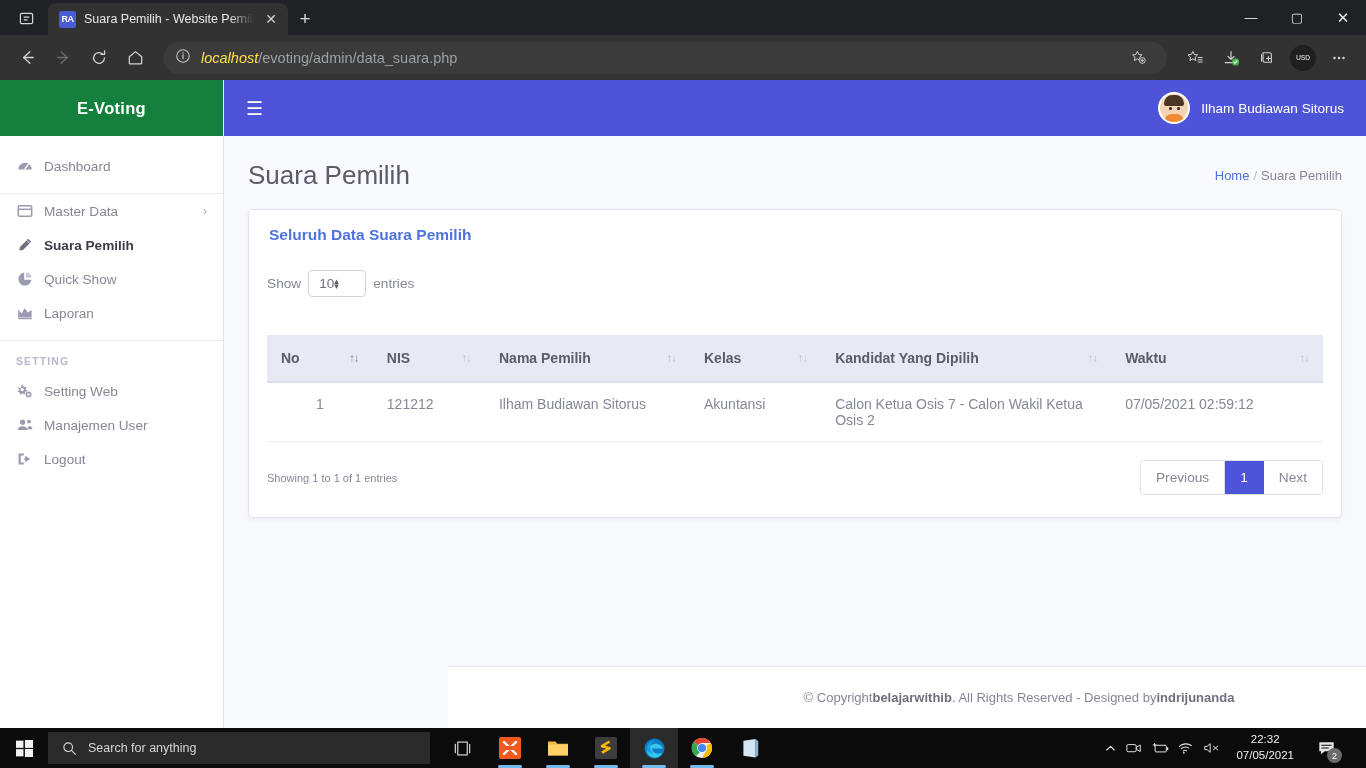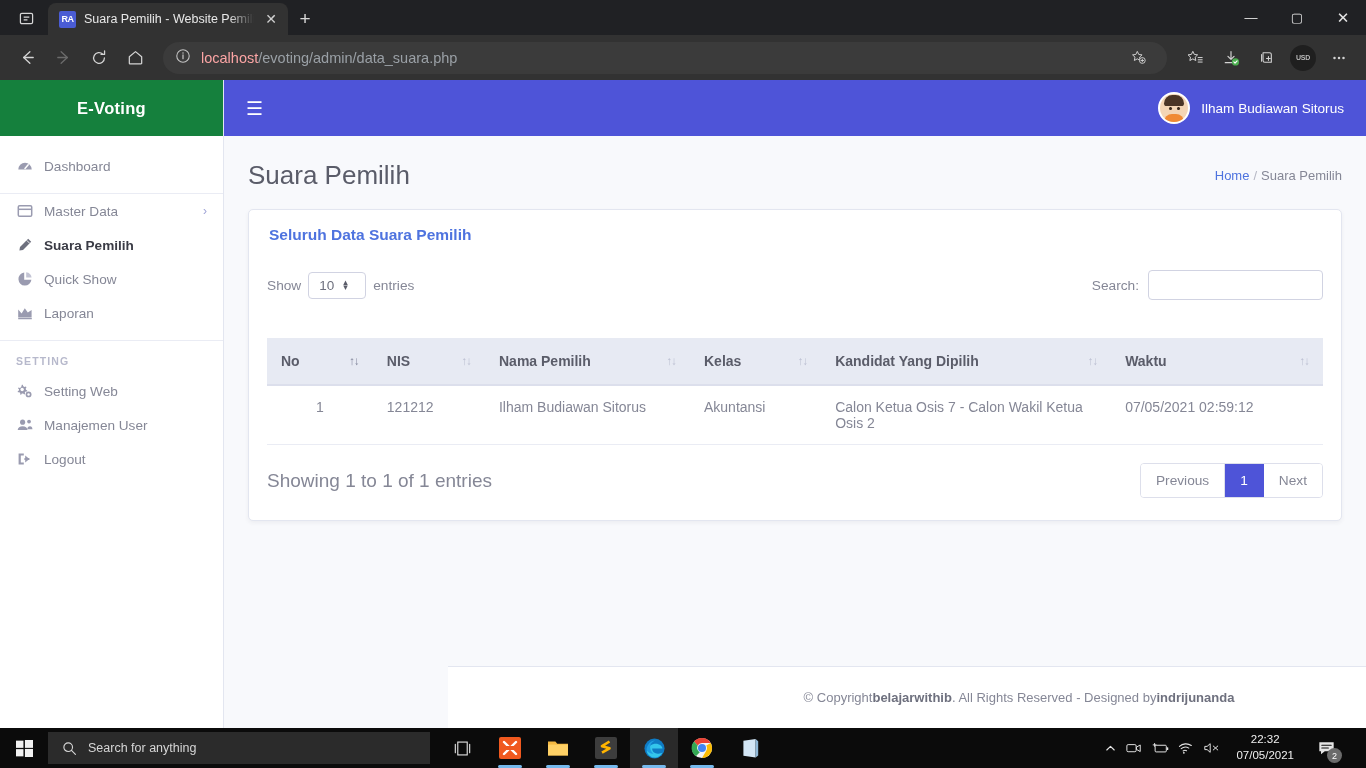--- a/index.html
+++ b/index.html
@@ -42,21 +42,21 @@
   .wincontrol.close { font-size: 15px; }
 
   .toolbar { height: 45px; display: flex; align-items: center; padding: 0 10px; gap: 2px; }
   .tb-btn { width: 34px; height: 34px; display: flex; align-items: center; justify-content: center; color: #d4d4d4; border-radius: 4px; }
   .tb-btn.disabled { color: #6b6b6b; }
   .omnibox {
     flex: 1 1 auto; height: 32px; background: #3b3b3b; border-radius: 16px;
     display: flex; align-items: center; padding: 0 12px; margin: 0 9px; gap: 10px;
   }
   .omni-url { font-size: 14.5px; color: #9aa0a6; white-space: nowrap; }
-  .omni-url b { color: #fca5a5; font-weight: 400; }
+  .omni-url b { color: #fde047; font-weight: 400; font-style: italic; }
   .omni-right { margin-left: auto; display: flex; align-items: center; gap: 2px; }
   .tb-icons { display: flex; align-items: center; gap: 2px; }
   .profile-pill {
     width: 26px; height: 26px; border-radius: 50%; background: #1f1f1f;
     display: flex; align-items: center; justify-content: center;
     color: #b9b9b9; font-size: 7px; font-weight: bold; letter-spacing: -0.3px;
     margin: 0 4px;
   }
 
   
@@ -108,21 +108,21 @@
   .card { background: #fff; border: 1px solid #e3e6f0; border-radius: 5px; box-shadow: 0 2px 4px rgba(58,59,69,0.06); }
   .card-header { padding: 16px 20px 8px 20px; }
   .card-title { color: #4e73df; font-size: 15.5px; font-weight: bold; }
   .card-body { padding: 12px 18px 22px 18px; }
 
   .dt-top { display: flex; align-items: center; padding: 6px 0 18px 0; }
   .dt-length { font-size: 13.7px; color: #858796; display: flex; align-items: center; gap: 7px; }
   .dt-select {
     border: 1px solid #d1d3e2; border-radius: 4px; padding: 5px 7px 5px 10px;
     font-size: 13.5px; color: #6e707e; background: #fff; min-width: 58px;
-    display: flex; align-items: center; gap: 9px; font-family: "Liberation Sans", sans-serif;
+    display: flex; align-items: center; font-family: "Liberation Sans", sans-serif;
   }
   .sel-arrows { display: flex; flex-direction: column; line-height: 0.55; font-size: 9px; color: #5a5c69; }
   .dt-filter { margin-left: auto; font-size: 13.7px; color: #858796; display: flex; align-items: center; gap: 9px; }
   .dt-search-input { width: 175px; height: 30px; border: 1px solid #d1d3e2; border-radius: 4px; background: #fff; }
 
   table.dtable { width: 100%; border-collapse: collapse; margin-top: 20px; }
   table.dtable thead th {
     background: #e7eaf3; color: #5a5c69; font-size: 14px; font-weight: bold;
     text-align: left; padding: 15px 14px; border-bottom: 2px solid #dcdfec;
     white-space: nowrap;
@@ -132,21 +132,21 @@
   .sort-ind.active { color: #7e8298; }
   table.dtable tbody td {
     font-size: 14px; color: #858796; padding: 13px 14px; vertical-align: top;
     border-bottom: 1px solid #eaecf4;
   }
   td.col-no { text-align: center; }
   .cell-w-nama { width: 205px; }
   .cell-w-kandidat { width: 290px; }
 
   .dt-bottom { display: flex; align-items: center; padding: 18px 0 0 0; }
-  .dt-info { font-size: 19px; color: #858796; }
+  .dt-info { font-size: 11px; color: #858796; }
   .pager { margin-left: auto; display: flex; border: 1px solid #dddfeb; border-radius: 4px; overflow: hidden; }
   .pg {
     padding: 9px 15px; font-size: 13.7px; color: #858796; background: #fff;
     border-right: 1px solid #dddfeb;
   }
   .pg:last-child { border-right: none; }
   .pg.current { background: #4e54d8; color: #fff; border-color: #4e54d8; }
 
   .site-footer {
     position: absolute; left: 224px; bottom: 0; width: 1142px; height: 62px;
@@ -413,24 +413,20 @@
               <label class="dt-length">
                 <span>Show</span>
                 <span class="dt-select">
                   <span>10</span>
                   <span class="sel-arrows">
                       <span>▴</span>
                       <span>▾</span>
                     </span>
                 </span>
                 <span>entries</span>
-              </label>
-              <label class="dt-filter">
-                <span>Search:</span>
-                <input class="dt-search-input" type="text" placeholder="" style="">
               </label>
             </div>
 
             <table class="dtable">
               <thead>
                 <tr>
                   <th>
                       <span class="th-inner">
                         <span>No</span>
                         <span class="sort-ind active">↑↓</span>

